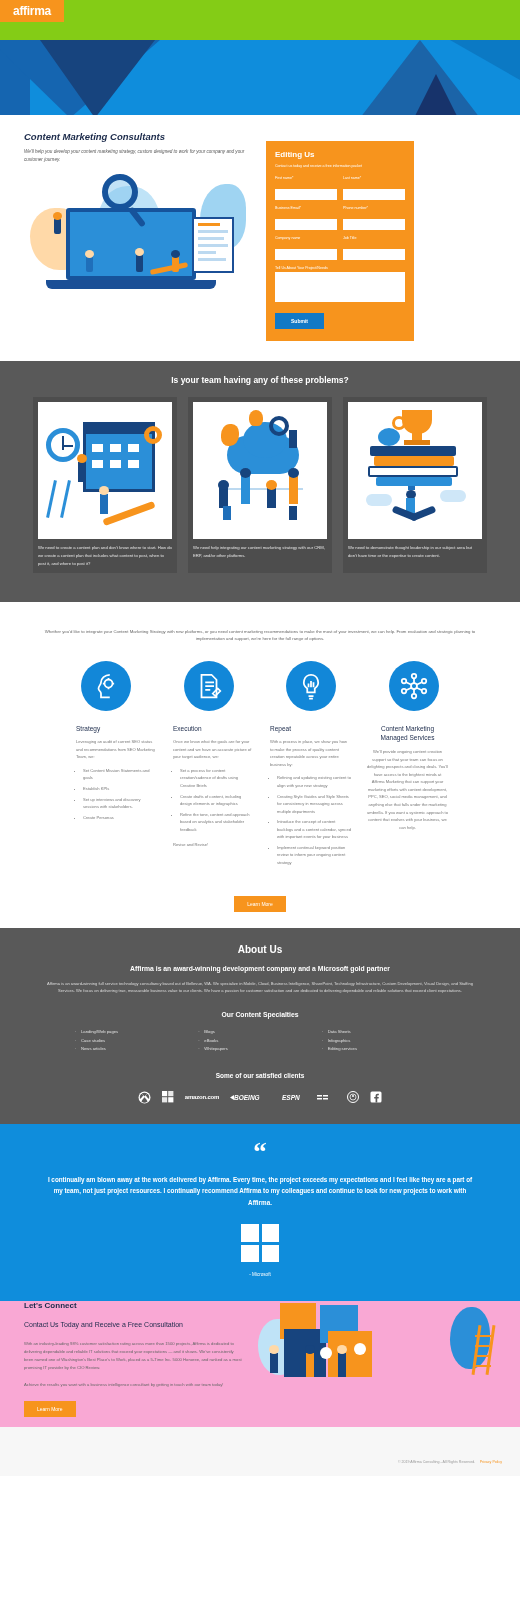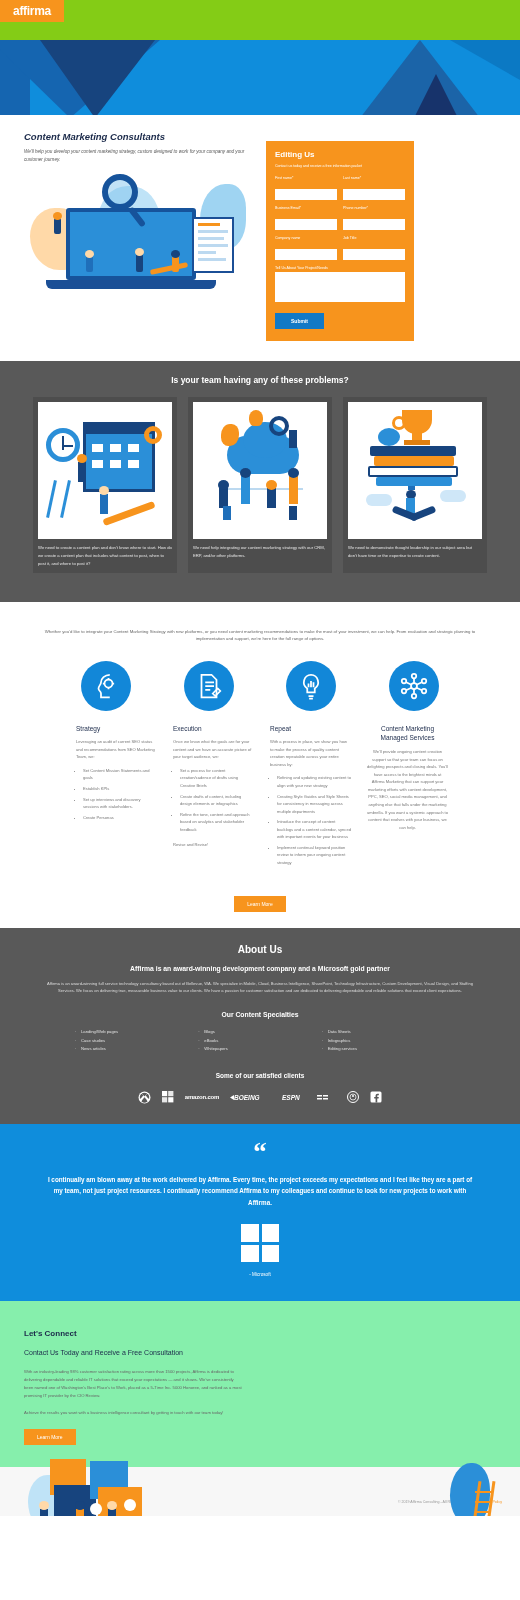--- a/index.html
+++ b/index.html
@@ -150,21 +150,21 @@
   .quote-mark { color: #fff; font-size: 27px; font-weight: bold; line-height: .8;
                 font-family: "Liberation Serif", serif; }
   .testi p { color: #fff; font-size: 6.3px; font-weight: bold; line-height: 1.85;
              padding: 0 46px; margin-top: 10px; }
   .ms-logo { margin: 16px auto 0 auto; width: 38px; height: 38px;
              display: grid; grid-template-columns: 1fr 1fr; grid-gap: 3px; }
   .ms-logo div { background: #fff; }
   .testi .attr { color: #fff; font-size: 4.6px; margin-top: 10px; }
 
   
-  .connect { background: #86efac; padding: 28px 24px 10px 24px; display: flex; gap: 12px; flex-direction: column; }
+  .connect { background: #f9a8d4; padding: 0 24px 10px 24px; display: flex; gap: 12px; }
   .connect-left { width: 218px; }
   .connect-left h3 { font-size: 8px; color: #1b2a4a; font-weight: bold; }
   .connect-left h4 { font-size: 7px; color: #1b2a4a; font-weight: normal; margin-top: 10px;
                      line-height: 1.45; }
   .connect-left p { font-size: 4.2px; color: #666; line-height: 1.9; margin-top: 9px; }
   .connect-right { flex: 1; position: relative; height: 110px; }
 
   
   .footer { background: #f7f7f7; padding: 22px 18px 9px 18px; text-align: right; }
   .footer span { font-size: 3.6px; color: #999; }

